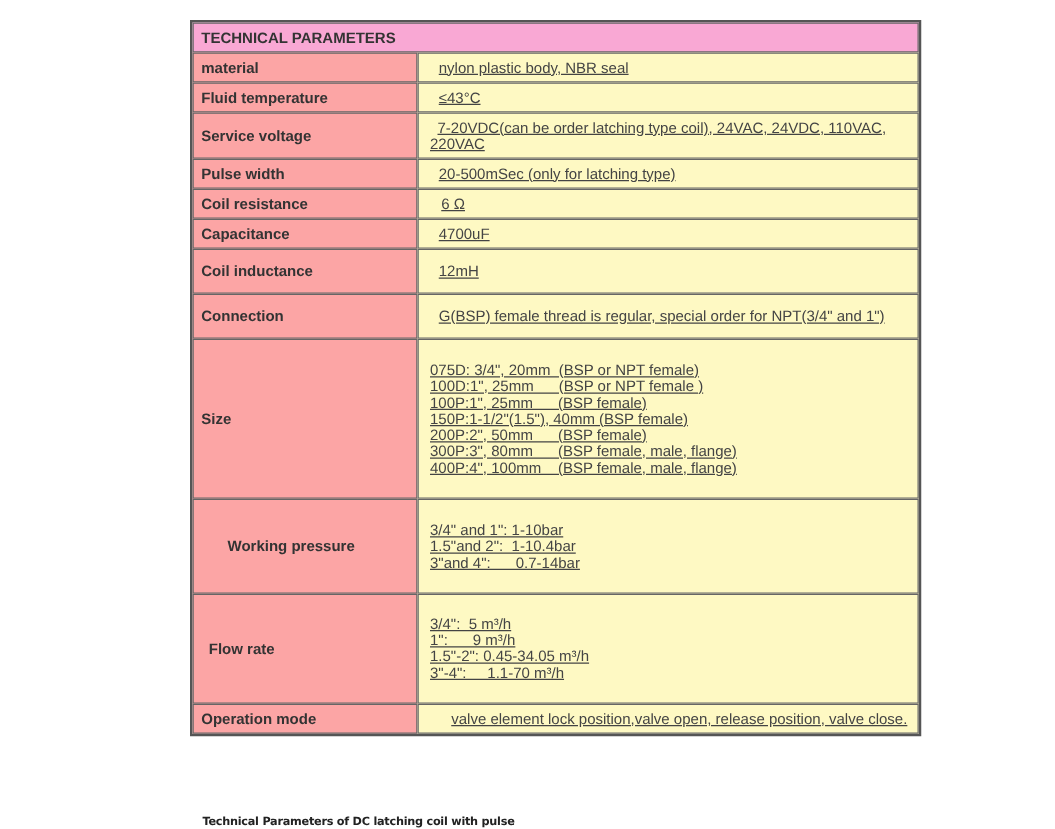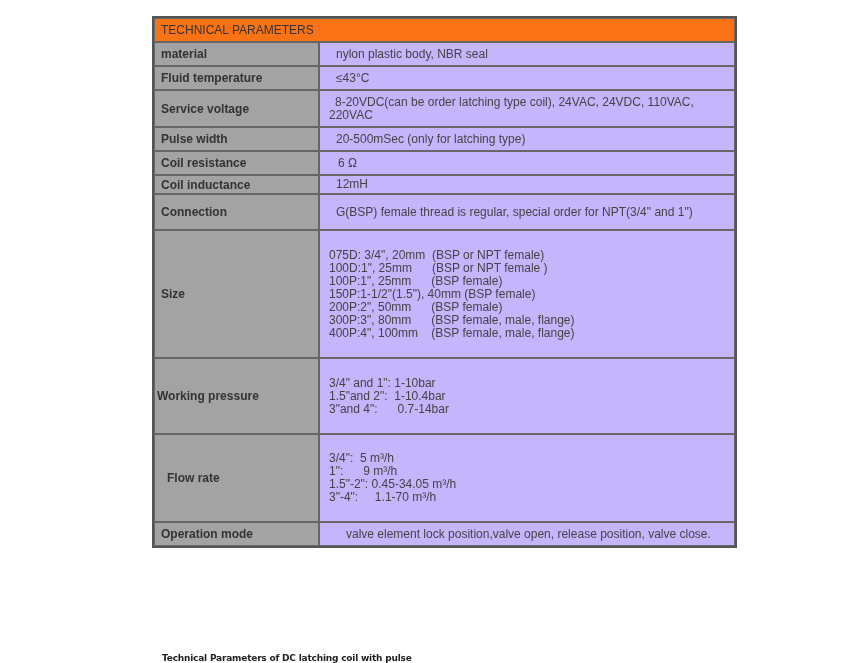--- a/index.html
+++ b/index.html
@@ -2,23 +2,23 @@
 <html><head>
 <meta charset="utf-8">
 <style>
   html, body { margin: 0; padding: 0; background: #ffffff; }
   body { width: 844px; height: 663px; position: relative; overflow: hidden;
          font-family: "Liberation Sans", sans-serif; color: #333333; }
   .tbl-wrap { position: absolute; left: 152px; top: 16px; width: 585px; }
   table.params { border-collapse: separate; border-spacing: 0; width: 585px;
                  border: 2px solid #555555; font-size: 12px; }
   table.params td { border: 1px solid #666666; padding: 0 6px; vertical-align: middle; }
-  .hdr td { background: #f97316; font-weight: normal; color: #333; height: 22px; padding-left: 10px; }
-  .lbl { background: #a3a3a3; font-weight: bold; width: 145px; color: #333; margin-top: 44px; }
-  .val { background: #c4b5fd; color: #444; line-height: 13px; }
+  .hdr td { background: #f9a8d4; font-weight: bold; color: #333; height: 22px; padding-left: 10px; }
+  .lbl { background: #fca5a5; font-weight: bold; width: 145px; color: #333; margin-top: 44px; }
+  .val { background: #fef9c3; color: #444; line-height: 13px; text-decoration: underline; }
   .val .pad { padding-left: 10px; }
   .multi { white-space: pre; line-height: 13px; }
   .caption { position: absolute; left: 162px; top: 653px; font-size: 9px; font-weight: bold; color: #222;
              font-family: "DejaVu Sans", sans-serif; letter-spacing: -0.2px; text-align: right; }
 </style>
 </head>
 <body>
 
 <div class="tbl-wrap">
 <table class="params">
@@ -29,50 +29,54 @@
   <tr style="height:24px">
     <td class="lbl">material</td>
     <td class="val"><span class="pad">nylon plastic body, NBR seal</span></td>
   </tr>
   <tr style="height:24px">
     <td class="lbl">Fluid temperature</td>
     <td class="val"><span class="pad">≤43°C</span></td>
   </tr>
   <tr style="height:37px">
     <td class="lbl">Service voltage</td>
-    <td class="val" style="padding-left:9px;text-indent:6px">8-20VDC(can be order latching type coil), 24VAC, 24VDC, 110VAC, 220VAC</td>
+    <td class="val" style="padding-left:9px;text-indent:6px">7-20VDC(can be order latching type coil), 24VAC, 24VDC, 110VAC, 220VAC</td>
   </tr>
   <tr style="height:24px">
     <td class="lbl">Pulse width</td>
     <td class="val"><span class="pad">20-500mSec (only for latching type)</span></td>
   </tr>
   <tr style="height:24px">
     <td class="lbl">Coil resistance</td>
     <td class="val"><span class="pad" style="padding-left:12px">6 Ω</span></td>
   </tr>
-  <tr style="height:19px">
+  <tr style="height:24px">
+    <td class="lbl">Capacitance</td>
+    <td class="val"><span class="pad">4700uF</span></td>
+  </tr>
+  <tr style="height:36px">
     <td class="lbl">Coil inductance</td>
     <td class="val"><span class="pad">12mH</span></td>
   </tr>
   <tr style="height:36px">
     <td class="lbl">Connection</td>
     <td class="val"><span class="pad">G(BSP) female thread is regular, special order for NPT(3/4" and 1")</span></td>
   </tr>
   <tr style="height:128px">
     <td class="lbl">Size</td>
     <td class="val multi" style="padding-left:9px">075D: 3/4", 20mm  (BSP or NPT female)
 100D:1", 25mm      (BSP or NPT female )
 100P:1", 25mm      (BSP female)
 150P:1-1/2"(1.5"), 40mm (BSP female)
 200P:2", 50mm      (BSP female)
 300P:3", 80mm      (BSP female, male, flange)
 400P:4", 100mm    (BSP female, male, flange)</td>
   </tr>
   <tr style="height:76px">
-    <td class="lbl" style="padding-left:2px">Working pressure</td>
+    <td class="lbl" style="padding-left:27px">Working pressure</td>
     <td class="val multi" style="padding-left:9px">3/4" and 1": 1-10bar
 1.5"and 2":  1-10.4bar
 3"and 4":      0.7-14bar</td>
   </tr>
   <tr style="height:88px">
     <td class="lbl" style="padding-left:12px">Flow rate</td>
     <td class="val multi" style="padding-left:9px">3/4":  5 m³/h
 1":      9 m³/h
 1.5"-2": 0.45-34.05 m³/h
 3"-4":     1.1-70 m³/h</td>

